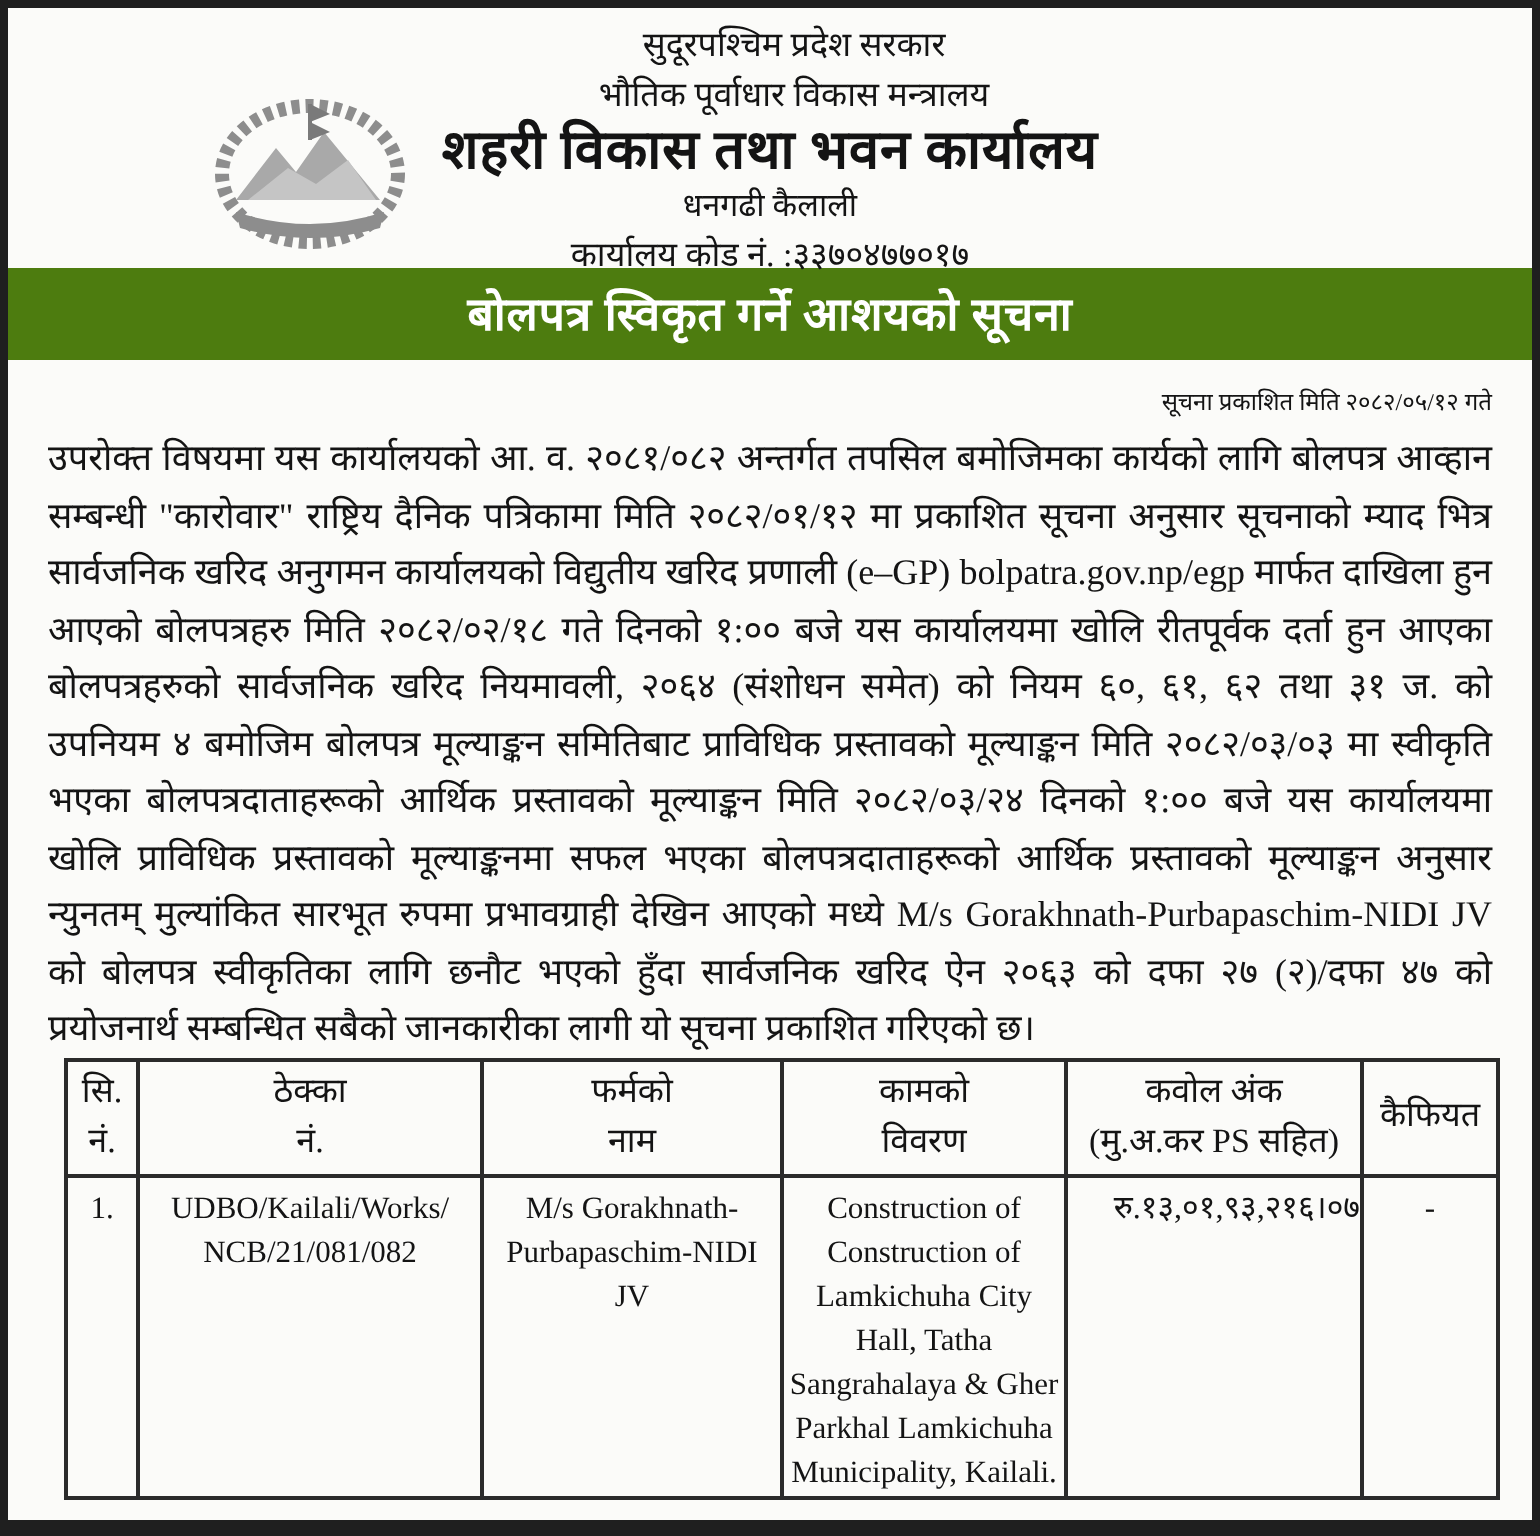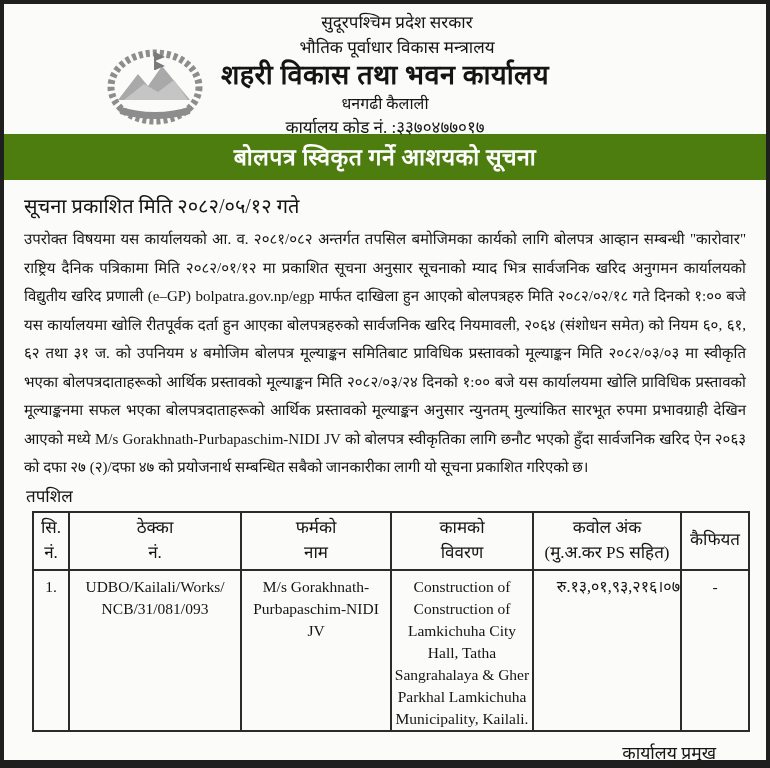--- a/index.html
+++ b/index.html
@@ -51,23 +51,23 @@
     color: #ffffff;
     text-align: center;
     font-size: 23px;
     font-weight: bold;
     padding: 6px 0 8px 0;
     letter-spacing: 0.5px;
   }
 
   
   .body { padding: 8px 20px 0 20px; }
-  .pubdate { text-align: left; font-size: 20px; margin: 4px 0 6px 0; }
+  .pubdate { text-align: right; font-size: 12px; margin: 4px 0 6px 0; }
   .para {
-    font-size: 15px;
+    font-size: 18px;
     line-height: 28.5px;
     text-align: justify;
   }
   .tapasil { font-size: 17px; margin: 2px 0 4px 2px; }
 
   
   table {
     border-collapse: collapse;
     margin-left: 8px;
     width: 716px;
@@ -124,21 +124,20 @@
       </div>
     </header>
 
     <div class="banner">
       <span>बोलपत्र स्विकृत गर्ने आशयको सूचना</span>
     </div>
 
     <div class="body">
       <div class="pubdate">सूचना प्रकाशित मिति २०८२/०५/१२ गते</div>
       <p class="para">उपरोक्त विषयमा यस कार्यालयको आ. व. २०८१/०८२ अन्तर्गत तपसिल बमोजिमका कार्यको लागि बोलपत्र आव्हान सम्बन्धी "कारोवार" राष्ट्रिय दैनिक पत्रिकामा मिति २०८२/०१/१२ मा प्रकाशित सूचना अनुसार सूचनाको म्याद भित्र सार्वजनिक खरिद अनुगमन कार्यालयको विद्युतीय खरिद प्रणाली (e–GP) bolpatra.gov.np/egp मार्फत दाखिला हुन आएको बोलपत्रहरु मिति २०८२/०२/१८ गते दिनको १:०० बजे यस कार्यालयमा खोलि रीतपूर्वक दर्ता हुन आएका बोलपत्रहरुको सार्वजनिक खरिद नियमावली, २०६४ (संशोधन समेत) को नियम ६०, ६१, ६२ तथा ३१ ज. को उपनियम ४ बमोजिम बोलपत्र मूल्याङ्कन समितिबाट प्राविधिक प्रस्तावको मूल्याङ्कन मिति २०८२/०३/०३ मा स्वीकृति भएका बोलपत्रदाताहरूको आर्थिक प्रस्तावको मूल्याङ्कन मिति २०८२/०३/२४ दिनको १:०० बजे यस कार्यालयमा खोलि प्राविधिक प्रस्तावको मूल्याङ्कनमा सफल भएका बोलपत्रदाताहरूको आर्थिक प्रस्तावको मूल्याङ्कन अनुसार न्युनतम् मुल्यांकित सारभूत रुपमा प्रभावग्राही देखिन आएको मध्ये M/s Gorakhnath-Purbapaschim-NIDI JV को बोलपत्र स्वीकृतिका लागि छनौट भएको हुँदा सार्वजनिक खरिद ऐन २०६३ को दफा २७ (२)/दफा ४७ को प्रयोजनार्थ सम्बन्धित सबैको जानकारीका लागी यो सूचना प्रकाशित गरिएको छ।</p>
-      <div class="tapasil">तपशिल</div>
 
       <table>
         <colgroup>
           <col class="col-sn">
             <col class="col-contract">
             <col class="col-firm">
           <col class="col-work">
             <col class="col-amount">
             <col class="col-remarks">
         </colgroup>
@@ -154,21 +153,21 @@
 विवरण</th>
             <th>कवोल अंक
 (मु.अ.कर PS सहित)</th>
             <th>कैफियत</th>
           </tr>
         </thead>
         <tbody>
           <tr>
             <td>1.</td>
             <td>UDBO/Kailali/Works/
-NCB/31/081/093</td>
+NCB/21/081/082</td>
             <td>M/s Gorakhnath-
 Purbapaschim-NIDI
 JV</td>
             <td>Construction of
 Construction of
 Lamkichuha City
 Hall, Tatha
 Sangrahalaya &amp; Gher
 Parkhal Lamkichuha
 Municipality, Kailali.</td>

